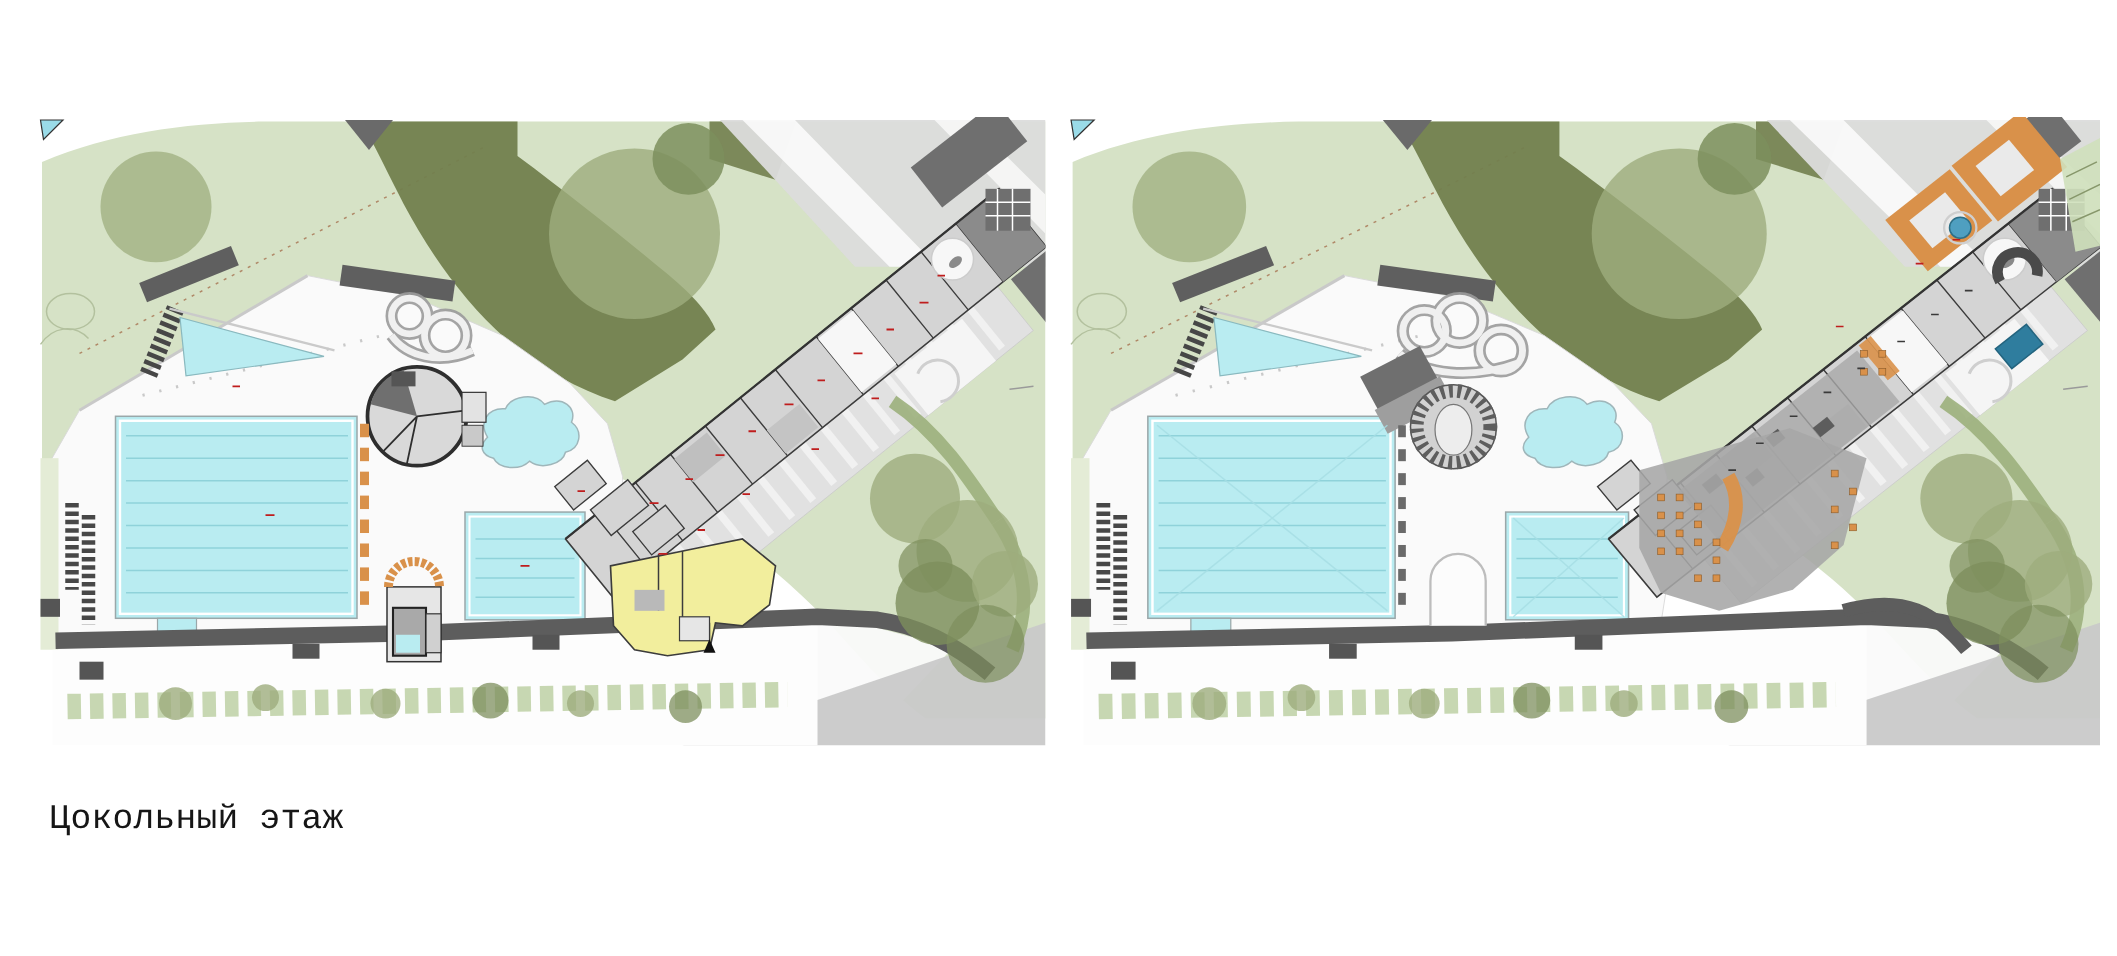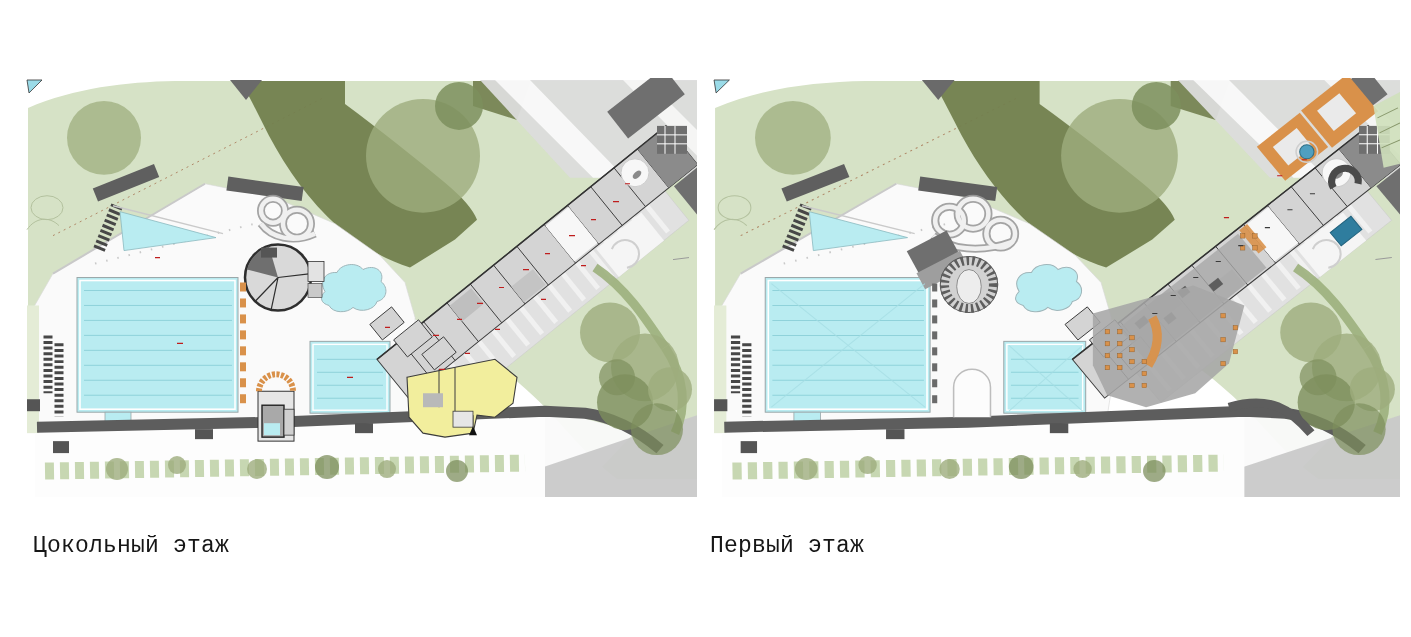--- a/index.html
+++ b/index.html
@@ -354,14 +354,13 @@
       <path d="M58,206 L208,330 M208,206 L58,330 M290,268 L362,334 M362,268 L290,334" stroke="#a5dde4" stroke-width="1" opacity="0.8" fill="none"></path>
 
       <path class="c-roadD" stroke-width="9" d="M505,330 C545,318 565,332 585,356"></path>
 
       <path stroke="#3a3a3a" stroke-width="1.1" fill="none" d="M470,200 h5 M492,184 h5 M514,168 h5 M540,150 h5 M562,132 h5 M584,116 h5 M448,218 h5 M430,236 h5"></path>
       <path class="redmk" stroke-width="1.1" fill="none" d="M552,98 h5 M576,82 h5 M500,140 h5"></path>
     </svg>
   </figure>
 
   <div class="caption caption-left">Цокольный этаж</div>
-  <div class="caption caption-right">Первый этаж</div>
 </div>
 
 </body></html>

